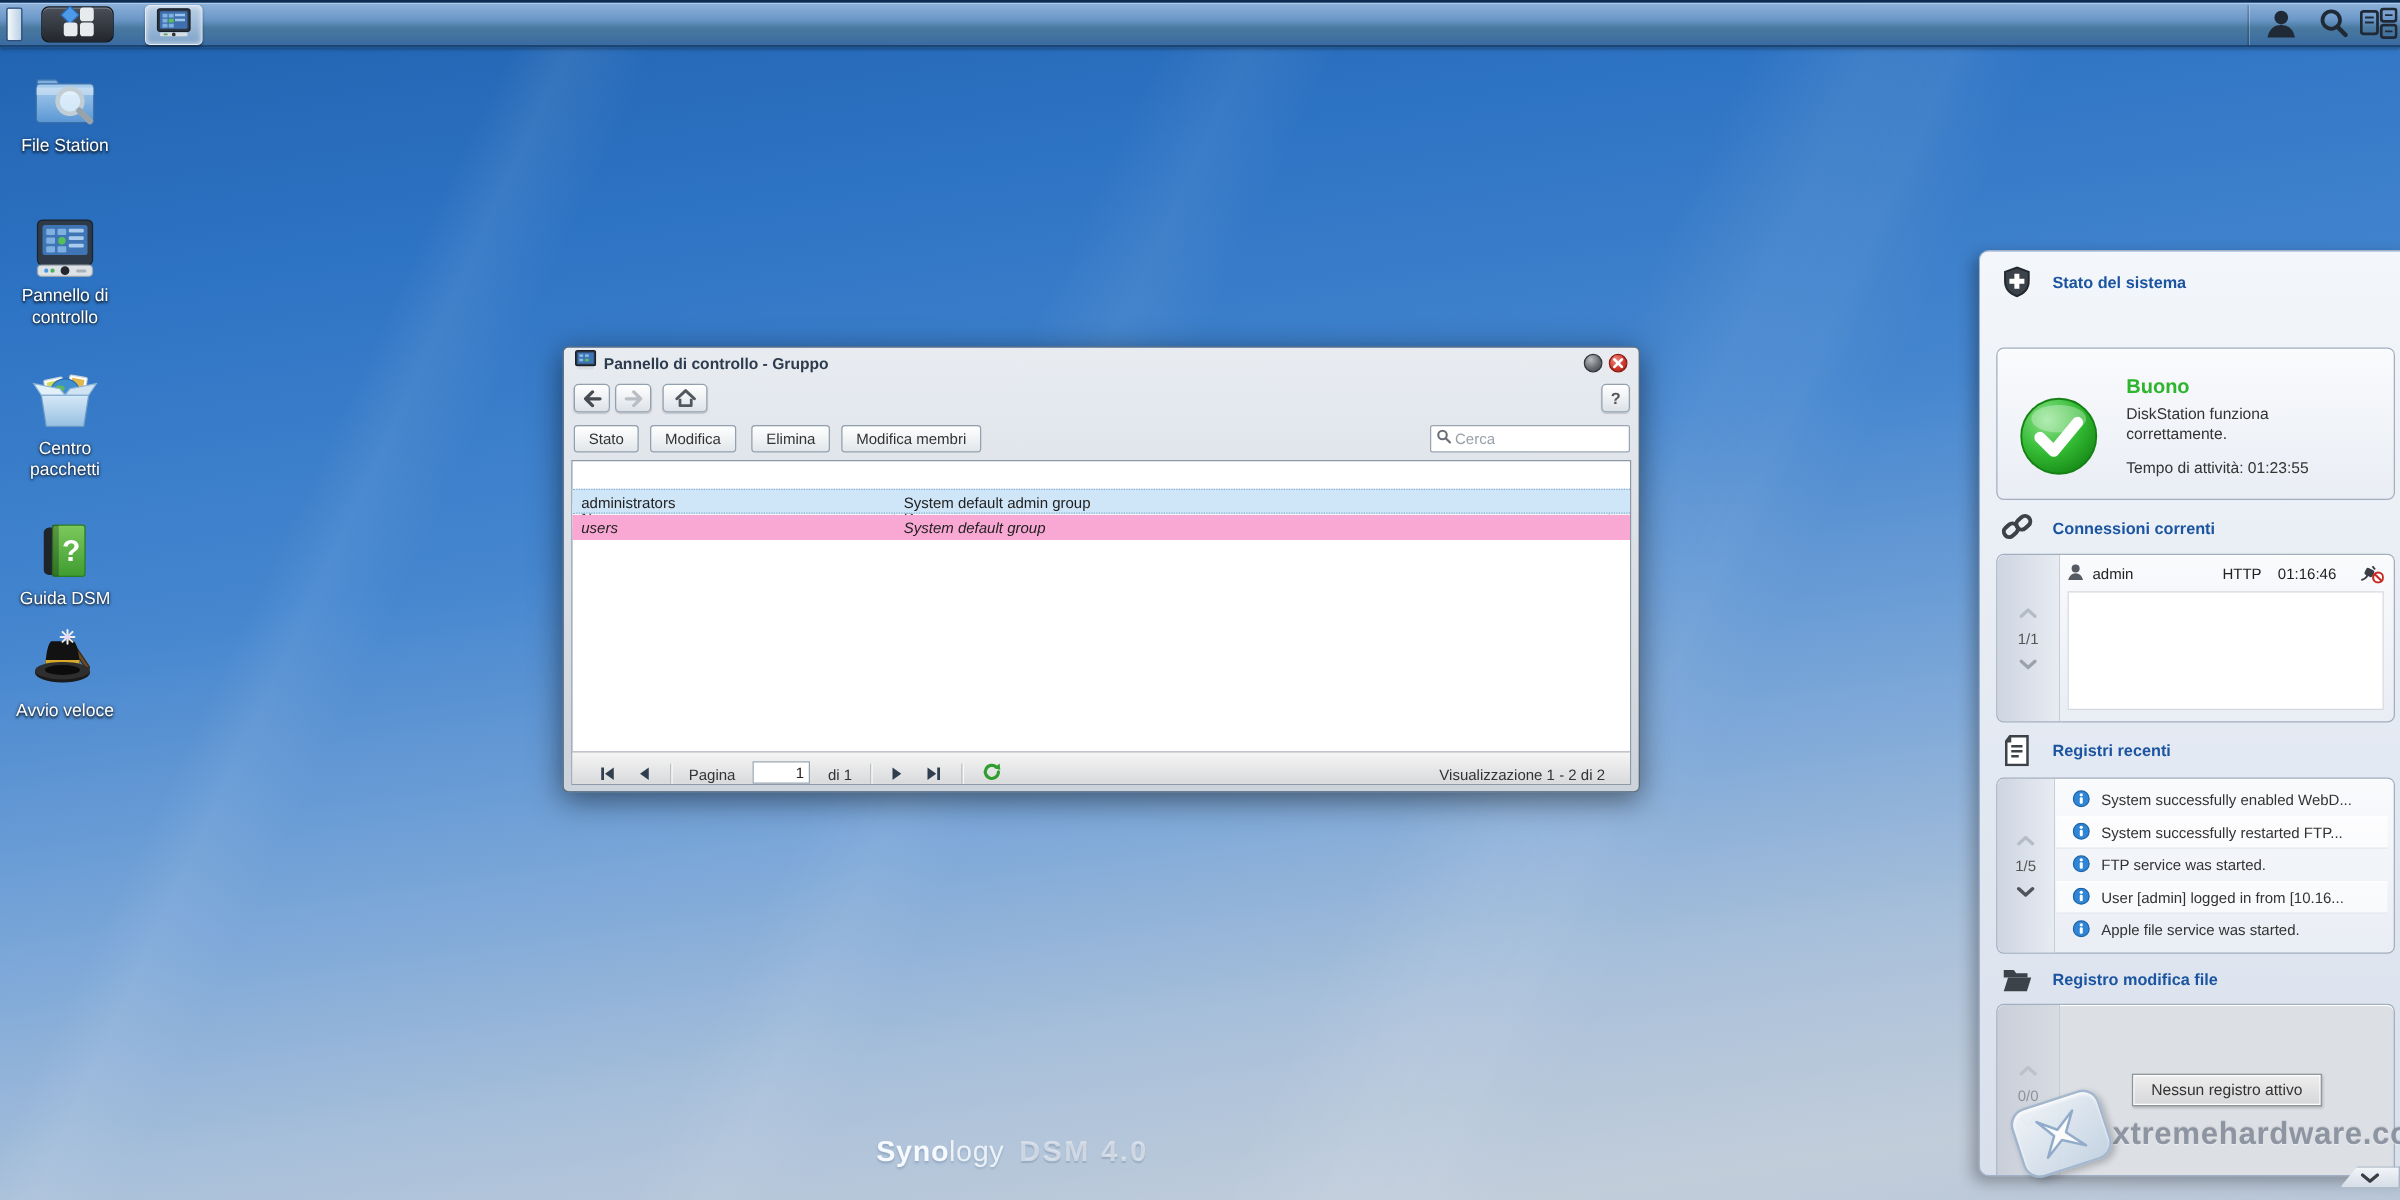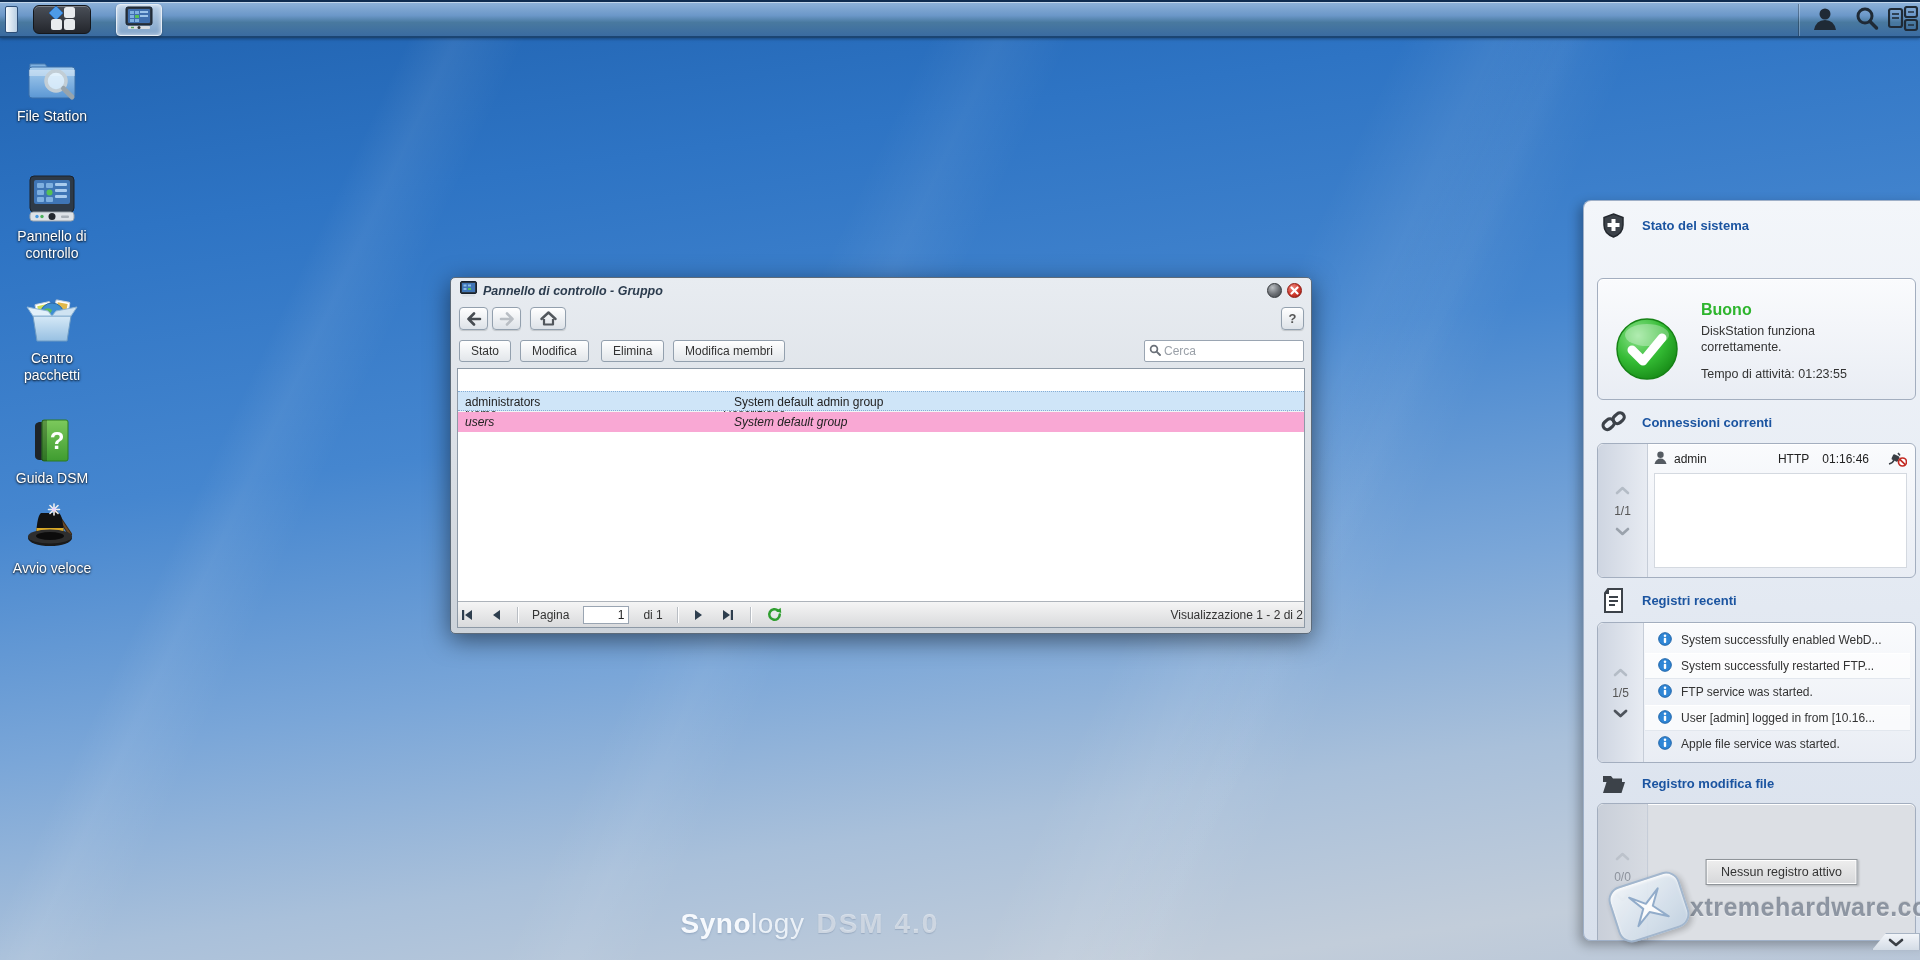--- a/index.html
+++ b/index.html
@@ -53,21 +53,21 @@
     text-shadow:0 1px 2px rgba(0,0,0,.8), 0 0 3px rgba(0,0,0,.5);
   }
 
   
   .window{
     position:absolute; left:450px; top:277px; width:862px; height:357px; z-index:10;
     background:linear-gradient(#e8ecf1,#cdd3da); border:1px solid #5d6b7a; border-radius:5px;
     box-shadow:0 6px 24px rgba(0,0,0,.5);
   }
   .win-titlebar{ position:absolute; left:0; top:0; right:0; height:25px; display:flex; align-items:center; padding-left:9px; gap:6px; cursor:default;}
-  .win-title{ font-size:12.5px; font-weight:bold; color:#2c3c4e;font-style:italic; }
+  .win-title{ font-size:12.5px; font-weight:bold; color:#2c3c4e; }
   .orb{ position:absolute; top:5px; width:15px; height:15px; border-radius:50%; cursor:pointer; }
   .orb-min{ right:29px; background:radial-gradient(circle at 35% 28%, #b9bdc1, #6a6e73 55%, #3f4347); border:1px solid #33373b; }
   .orb-close{ right:9px; background:radial-gradient(circle at 35% 28%, #f08a80, #d03a2e 55%, #9c1d14); border:1px solid #8c180f; display:flex; align-items:center; justify-content:center;}
   .nav-row{ position:absolute; left:0; top:25px; right:0; height:33px; }
   .nav-btn{
     position:absolute; top:4px; height:23px; border:1px solid #93a0ae; border-radius:4px; cursor:pointer;
     background:linear-gradient(#ffffff,#dde2e8); box-shadow:0 1px 1px rgba(0,0,0,.15);
     display:flex; align-items:center; justify-content:center;
   }
   .help-btn{ font-size:13px; font-weight:bold; color:#555; }
@@ -89,28 +89,28 @@
     position:absolute; left:0; right:0; top:0; height:21px;
     background:linear-gradient(#fcfcfd,#e2e6ea); border-bottom:1px solid #b4bac1;
     display:flex; font-size:12px; color:#333; cursor:pointer;margin-top:35px;
   }
   .col-name{ width:258px; padding:3px 0 0 7px; border-right:1px solid #c9ced4; }
   .col-desc{ flex:1; padding:3px 0 0 7px; }
   .hdr-dd{ width:17px; border-left:1px solid #c9ced4; background:linear-gradient(#fcfcfd,#dfe3e7); display:flex; align-items:center; justify-content:center; cursor:pointer;}
   .hdr-dd i{ width:0; height:0; border-left:4px solid transparent; border-right:4px solid transparent; border-top:5px solid #4a5560; }
   .grid-row{ position:absolute; left:0; right:0; height:20px; display:flex; font-size:12px; color:#222; cursor:pointer; }
   .grid-row .c1{ width:258px; padding:3px 0 0 7px; }
-  .grid-row .c2{ flex:1; padding:3px 0 0 7px;margin-left:11px; }
+  .grid-row .c2{ flex:1; padding:3px 0 0 7px; }
   .row-sel{ top:22px; background:#cfe5f8; border-top:1px dotted #86add4; border-bottom:1px dotted #86add4; }
   .row-alt{ top:43px; background:#f9a8d4;font-style:italic; }
 
   .pager-bar{
     position:absolute; left:0; right:0; bottom:0; height:26px;
     background:linear-gradient(#f5f5f5,#d9dadc); border-top:1px solid #adb3ba;
-    display:flex; align-items:center; padding:0 1px; gap:14px; font-size:12px; color:#333;
+    display:flex; align-items:flex-end; padding:0 20px; gap:14px; font-size:12px; color:#333;
   }
   .pg-btn{ background:none; border:none; cursor:pointer; display:flex; align-items:center; padding:2px; }
   .pg-sep{ width:1px; height:16px; background:#b9bec4; box-shadow:1px 0 0 #fff; }
   .page-input{ width:46px; height:18px; border:1px solid #9aa5b2; font-size:12px; text-align:right; padding-right:4px; font-family:"Liberation Sans", sans-serif; color:#222;}
   .pg-status{ margin-left:auto; }
 
   
   .widget-panel{
     position:absolute; left:1583px; top:200px; width:345px; height:741px; z-index:5;
     background:linear-gradient(180deg,#f3f6fa 0%, #e3e9f2 55%, #d8e0ec 100%);
@@ -162,21 +162,21 @@
   }
 
   .collapse-tab{
     position:absolute; left:1872px; top:933px; width:48px; height:17px; z-index:6; cursor:pointer;
     background:linear-gradient(#f2f5f9,#d4dce6); border:1px solid #a8b4c4; border-bottom:none;
     clip-path:polygon(14px 0, 100% 0, 100% 100%, 0 100%);
     display:flex; align-items:center; justify-content:center;
   }
 
   
-  .brand-watermark{ position:absolute; left:0; width:1620px; top:908px; text-align:center; z-index:2; font-size:28px; letter-spacing:.5px;}
+  .brand-watermark{ position:absolute; left:0; width:1620px; top:908px; text-align:center; z-index:2; font-size:23px; letter-spacing:.5px;}
   .brand-bold{ font-weight:bold; color:rgba(250,252,255,.96); text-shadow:0 1px 2px rgba(40,70,110,.25);}
   .brand-light{ color:rgba(243,247,252,.9); text-shadow:0 1px 2px rgba(40,70,110,.2);}
   .brand-ver{ margin-left:12px; font-weight:bold; letter-spacing:2px; color:rgba(255,255,255,.5); text-shadow:0 1px 1px rgba(90,110,140,.3);}
 
   .site-watermark{ position:absolute; left:1612px; top:878px; z-index:40; display:flex; align-items:center; pointer-events:none;}
   .sw-badge{
     width:74px; height:58px; border-radius:14px; transform:rotate(-18deg);
     background:linear-gradient(150deg,#f3f7fb,#b9cad e0 70%,#c6d4e4); border:2px solid #9db3cc;
     background:linear-gradient(150deg,#f3f7fb,#c2d2e2);
     box-shadow:inset 0 2px 3px #fff, 2px 3px 6px rgba(0,0,0,.25);

